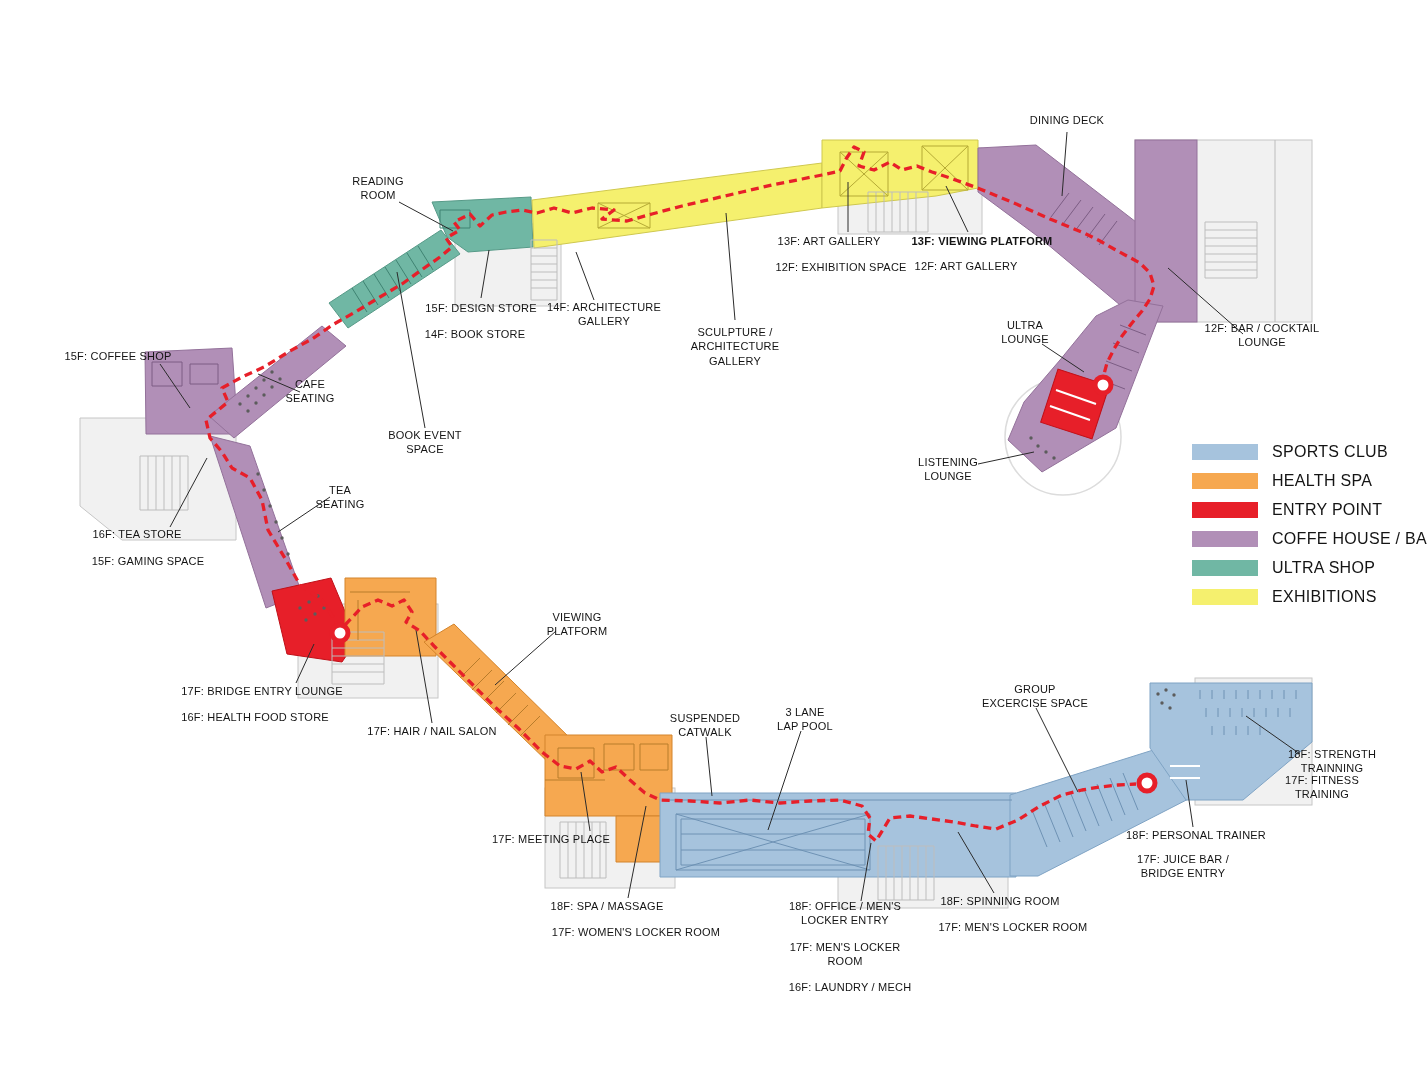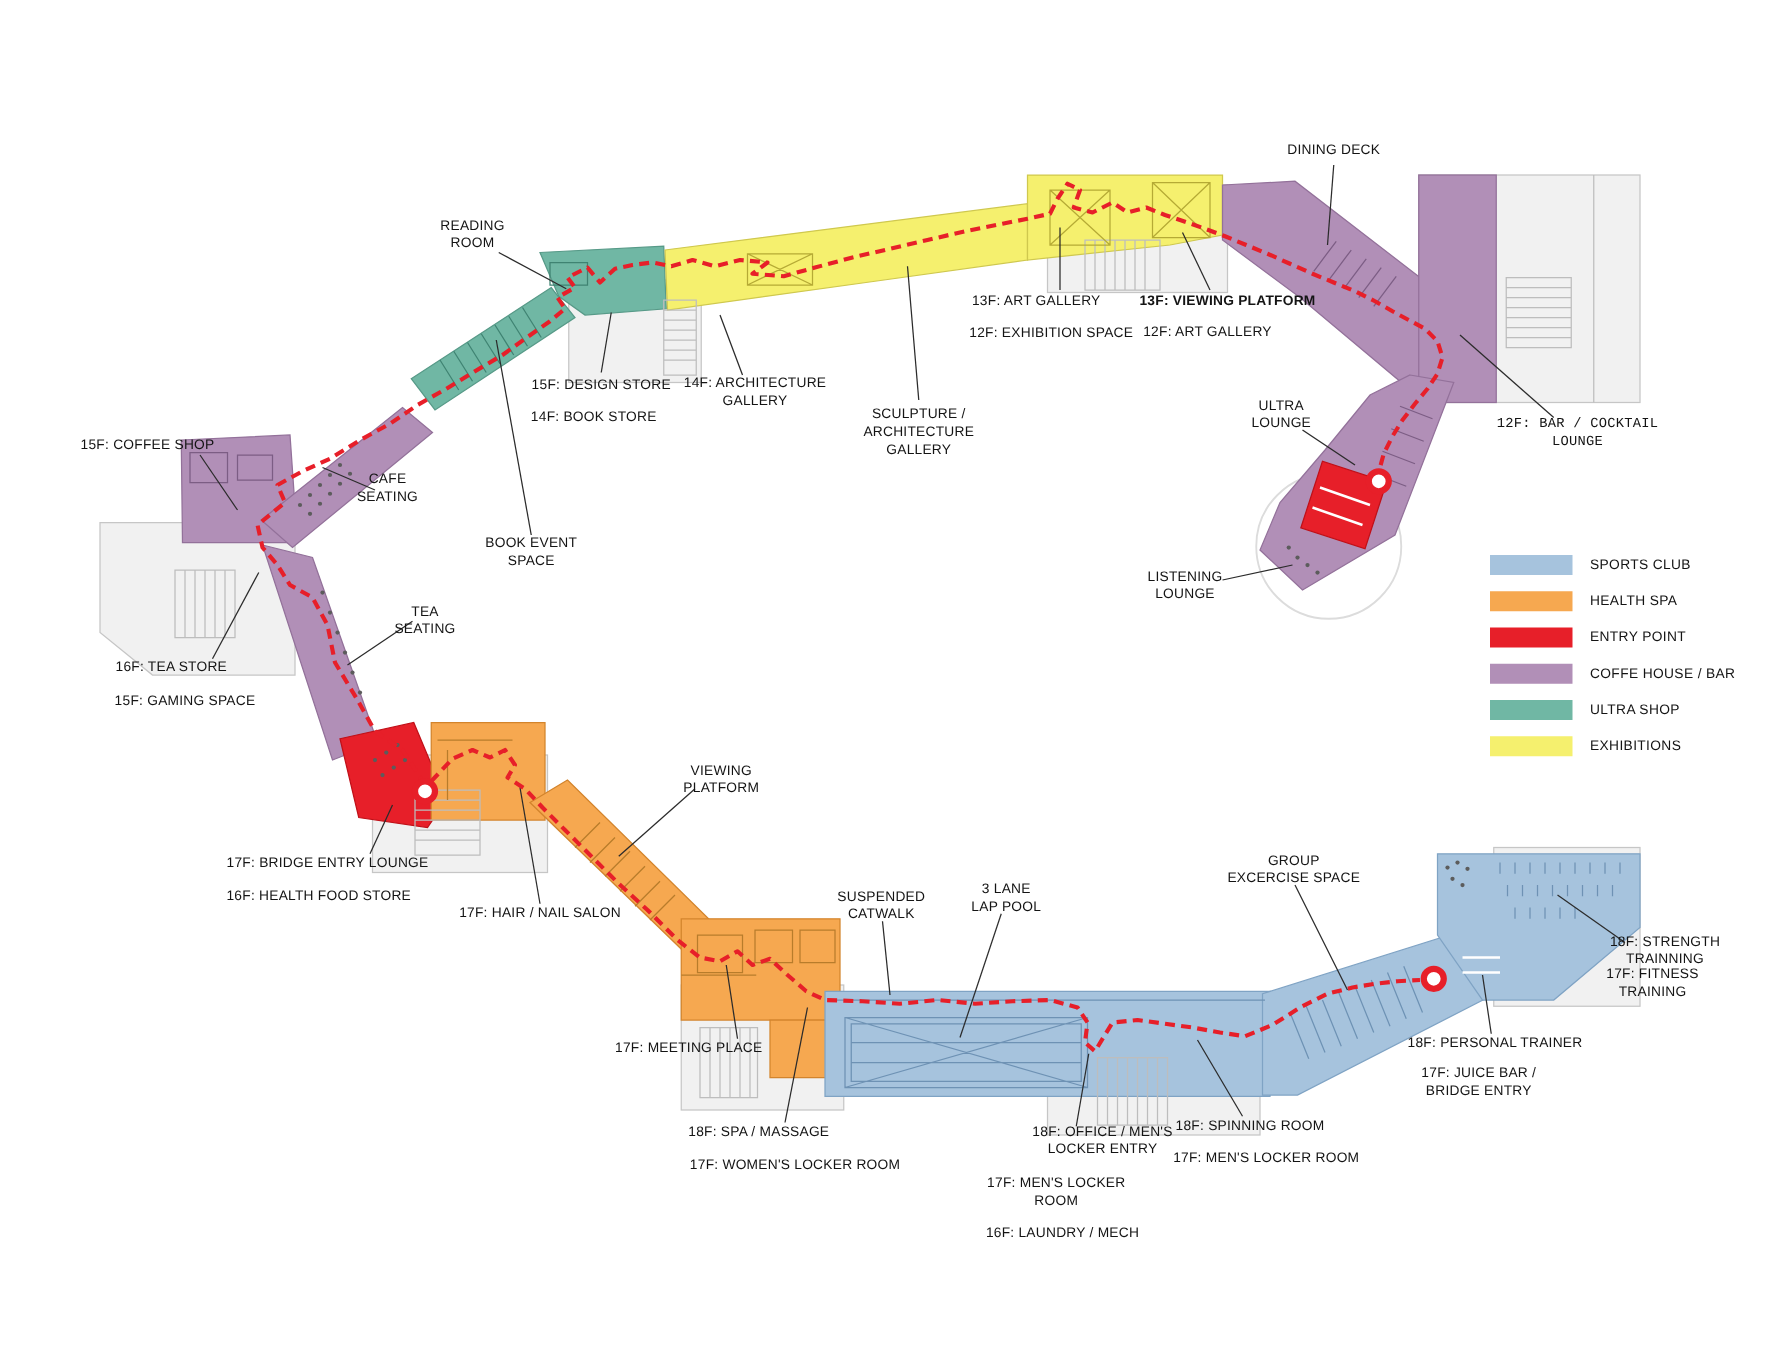--- a/index.html
+++ b/index.html
@@ -37,21 +37,21 @@
 
   
   #annotations{position:absolute;left:0;top:0;width:100%;height:100%;pointer-events:none}
   .ann{position:absolute;transform:translate(-50%,-50%);white-space:pre-line;text-align:center;
        font-size:11px;line-height:1.3;color:#141414;letter-spacing:.2px}
 
   
   .legend{position:absolute;left:1192px;top:444px}
   .legend-row{display:flex;align-items:center;height:16px;margin-bottom:13px}
   .swatch{width:66px;height:16px;display:inline-block;flex:none}
-  .legend-label{margin-left:14px;font-size:11px;color:#141414;letter-spacing:.3px;white-space:nowrap}
+  .legend-label{margin-left:14px;font-size:16px;color:#141414;letter-spacing:.3px;white-space:nowrap}
 </style>
 </head>
 <body>
 
 <div class="canvas">
 
   <svg width="1427" height="1080" viewBox="0 0 1427 1080">
 
     <g class="bld">
       <rect x="455" y="224" width="106" height="82"></rect>
@@ -198,21 +198,21 @@
       <div class="ann" style="left: 966px; top: 266px;">12F: ART GALLERY</div>
       <div class="ann" style="left: 481px; top: 308px;">15F: DESIGN STORE</div>
       <div class="ann" style="left: 475px; top: 334px;">14F: BOOK STORE</div>
       <div class="ann" style="left: 604px; top: 314px;">14F: ARCHITECTURE
 GALLERY</div>
       <div class="ann" style="left: 735px; top: 346px;">SCULPTURE /
 ARCHITECTURE
 GALLERY</div>
       <div class="ann" style="left: 1025px; top: 332px;">ULTRA
 LOUNGE</div>
-      <div class="ann" style="left: 1262px; top: 347px; font-family: Liberation Mono, monospace;">12F: BAR / COCKTAIL
+      <div class="ann" style="left: 1262px; top: 335px;">12F: BAR / COCKTAIL
 LOUNGE</div>
       <div class="ann" style="left: 118px; top: 356px;">15F: COFFEE SHOP</div>
       <div class="ann" style="left: 310px; top: 391px;">CAFE
 SEATING</div>
       <div class="ann" style="left: 425px; top: 442px;">BOOK EVENT
 SPACE</div>
       <div class="ann" style="left: 948px; top: 469px;">LISTENING
 LOUNGE</div>
       <div class="ann" style="left: 340px; top: 497px;">TEA
 SEATING</div>
@@ -230,21 +230,21 @@
       <div class="ann" style="left: 1035px; top: 696px;">GROUP
 EXCERCISE SPACE</div>
       <div class="ann" style="left: 1332px; top: 761px;">18F: STRENGTH TRAINNING</div>
       <div class="ann" style="left: 1322px; top: 787px;">17F: FITNESS TRAINING</div>
       <div class="ann" style="left: 551px; top: 839px;">17F: MEETING PLACE</div>
       <div class="ann" style="left: 1196px; top: 835px;">18F: PERSONAL TRAINER</div>
       <div class="ann" style="left: 1183px; top: 866px;">17F: JUICE BAR /
 BRIDGE ENTRY</div>
       <div class="ann" style="left: 607px; top: 906px;">18F: SPA / MASSAGE</div>
       <div class="ann" style="left: 636px; top: 932px;">17F: WOMEN'S LOCKER ROOM</div>
-      <div class="ann" style="left: 845px; top: 913px; margin-left: 37px;">18F: OFFICE / MEN'S
+      <div class="ann" style="left: 845px; top: 913px;">18F: OFFICE / MEN'S
 LOCKER ENTRY</div>
       <div class="ann" style="left: 845px; top: 954px;">17F: MEN'S LOCKER
 ROOM</div>
       <div class="ann" style="left: 850px; top: 987px;">16F: LAUNDRY / MECH</div>
       <div class="ann" style="left: 1000px; top: 901px;">18F: SPINNING ROOM</div>
       <div class="ann" style="left: 1013px; top: 927px;">17F: MEN'S LOCKER ROOM</div>
     </div>
 
   <div class="legend">
     <div id="legend-rows">

